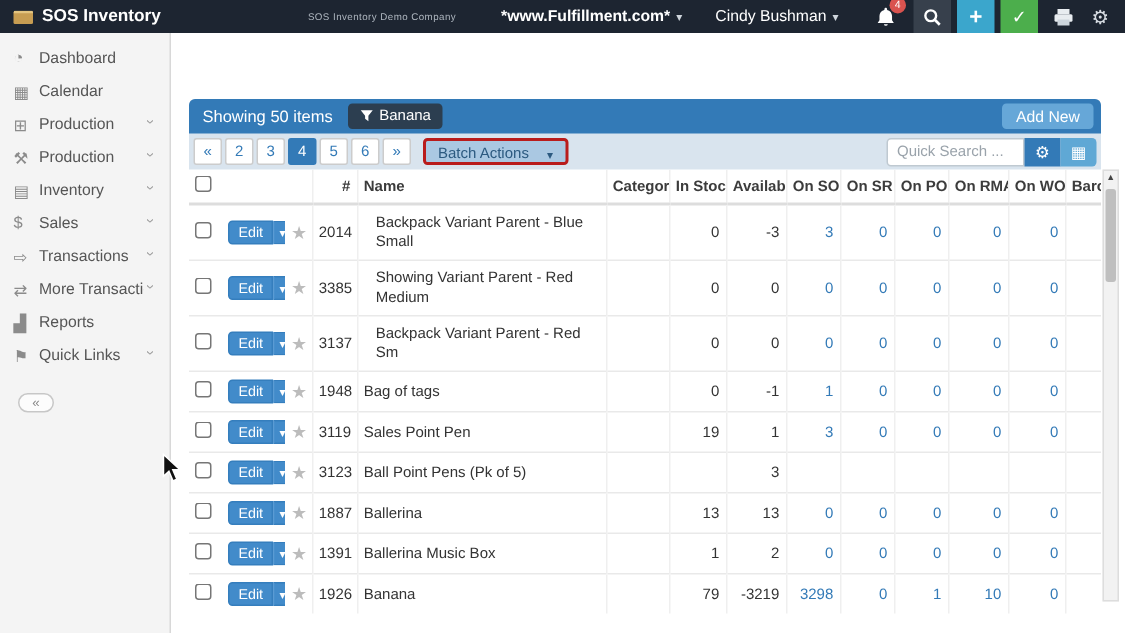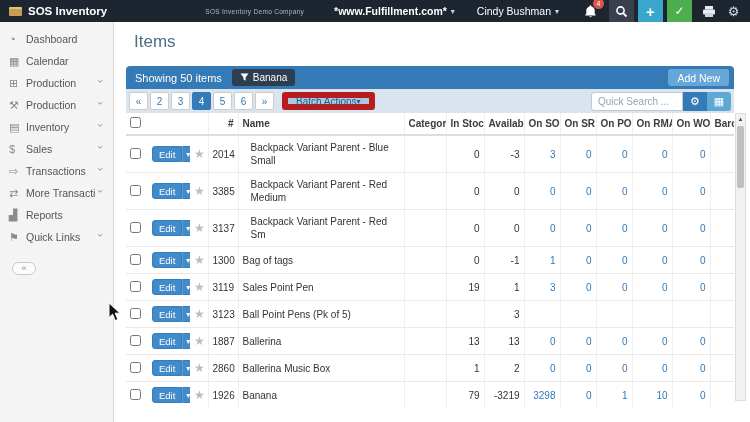--- a/index.html
+++ b/index.html
@@ -39,21 +39,21 @@
 
   .toolbar{background:#337ab7;border-radius:3px 3px 0 0;display:flex;align-items:center;padding:0 5px;color:#fff;font-size:11px;flex:0 0 23px}
   .showing{margin-left:4px;white-space:nowrap}
   .change-btn{margin-left:10px;background:#2c3e50;border:none;color:#fff;font-size:10px;height:17px;padding:0 8px;border-radius:3px;display:flex;align-items:center;gap:4px;cursor:pointer}
   .addnew-btn{margin-left:auto;background:#66a7d8;border:none;color:#fff;font-size:10.5px;height:17px;padding:0 9px;border-radius:3px;cursor:pointer}
 
   .strip{display:flex;align-items:center;padding:0 3px;flex:0 0 24px}
   .pager{display:flex;gap:2px}
   .pg{min-width:19px;height:18px;border:1px solid #ccc;background:#fff;color:#337ab7;font-size:10px;border-radius:2px;cursor:pointer;padding:0 3px}
   .pg.active{background:#337ab7;border-color:#337ab7;color:#fff}
-  .batch-btn{margin-left:8px;height:18px;background:#aac8e2;border:6px solid #b91c1c;color:#2c5a80;font-size:10px;padding:0 8px;border-radius:3px;display:flex;align-items:center;gap:0;cursor:pointer}
+  .batch-btn{margin-left:8px;height:18px;background:#aac8e2;border:2px solid #b91c1c;color:#2c5a80;font-size:10px;padding:0 8px;border-radius:3px;display:flex;align-items:flex-end;gap:12px;cursor:pointer}
   .batch-btn .caret{color:#2c5a80}
   .strip-right{margin-left:auto;display:flex;}
   .qsearch{width:92px;height:19px;border:1px solid #bfc9d1;border-radius:3px 0 0 3px;font-size:10px;padding:0 6px;color:#555;outline:none}
   .qsearch::placeholder{color:#9aa3ab}
   .sbtn{width:24px;height:19px;border:none;color:#fff;display:flex;align-items:center;justify-content:center;font-size:11px;cursor:pointer}
   .sbtn.gear2{background:#337ab7}
   .sbtn.grid{background:#5fa8d5;border-radius:0 3px 3px 0}
 
   .tablewrap{flex:1;background:#fff;overflow:hidden}
   table{width:608px;border-collapse:collapse;table-layout:fixed;font-size:10px;color:#333}
@@ -177,21 +177,20 @@
       <div class="side-item">
         <span class="ico">⚑</span>
         <span class="lbl">Quick Links</span>
         <span class="chev">›</span>
       </div>
     </div>
   <div class="collapse-pill">«</div>
 </div>
 
 <div class="main">
-  <h1 class="page-title">Items</h1>
 
   <div class="panel">
 
     <div class="toolbar">
       <span class="showing">Showing 50 items</span>
       <button class="change-btn">
         <svg width="9" height="9" viewBox="0 0 9 9">
             <path d="M0.5 0.5h8L5.6 4.2v3.6L3.4 6.2V4.2z" fill="#fff"></path>
           </svg>
         <span>Banana</span>
@@ -281,21 +280,21 @@
               <td class="c-bar"></td>
             </tr>
             <tr>
               <td class="c-cb"><input type="checkbox" style=""></td>
               <td class="c-edit"><span class="editgrp">
                   <button class="editbtn">Edit</button>
                   <button class="editcaret">▾</button>
                 </span></td>
               <td class="c-star"><span class="star">★</span></td>
               <td class="r">3385</td>
-              <td class="c-name ind">Backpack Variant Parent - Red Medium</td>
+              <td class="c-name ind">Showing Variant Parent - Red Medium</td>
               <td class="c-cat"></td>
               <td class="r">0</td>
               <td class="r">0</td>
               <td class="r link">0</td>
               <td class="r link">0</td>
               <td class="r link">0</td>
               <td class="r link">0</td>
               <td class="r link">0</td>
               <td class="c-bar"></td>
             </tr>
@@ -318,21 +317,21 @@
               <td class="r link">0</td>
               <td class="c-bar"></td>
             </tr>
             <tr>
               <td class="c-cb"><input type="checkbox" style=""></td>
               <td class="c-edit"><span class="editgrp">
                   <button class="editbtn">Edit</button>
                   <button class="editcaret">▾</button>
                 </span></td>
               <td class="c-star"><span class="star">★</span></td>
-              <td class="r">1300</td>
+              <td class="r">1948</td>
               <td class="c-name">Bag of tags</td>
               <td class="c-cat"></td>
               <td class="r">0</td>
               <td class="r">-1</td>
               <td class="r link">1</td>
               <td class="r link">0</td>
               <td class="r link">0</td>
               <td class="r link">0</td>
               <td class="r link">0</td>
               <td class="c-bar"></td>
@@ -394,21 +393,21 @@
               <td class="r link">0</td>
               <td class="c-bar"></td>
             </tr>
             <tr>
               <td class="c-cb"><input type="checkbox" style=""></td>
               <td class="c-edit"><span class="editgrp">
                   <button class="editbtn">Edit</button>
                   <button class="editcaret">▾</button>
                 </span></td>
               <td class="c-star"><span class="star">★</span></td>
-              <td class="r">2860</td>
+              <td class="r">1391</td>
               <td class="c-name">Ballerina Music Box</td>
               <td class="c-cat"></td>
               <td class="r">1</td>
               <td class="r">2</td>
               <td class="r link">0</td>
               <td class="r link">0</td>
               <td class="r link">0</td>
               <td class="r link">0</td>
               <td class="r link">0</td>
               <td class="c-bar"></td>

